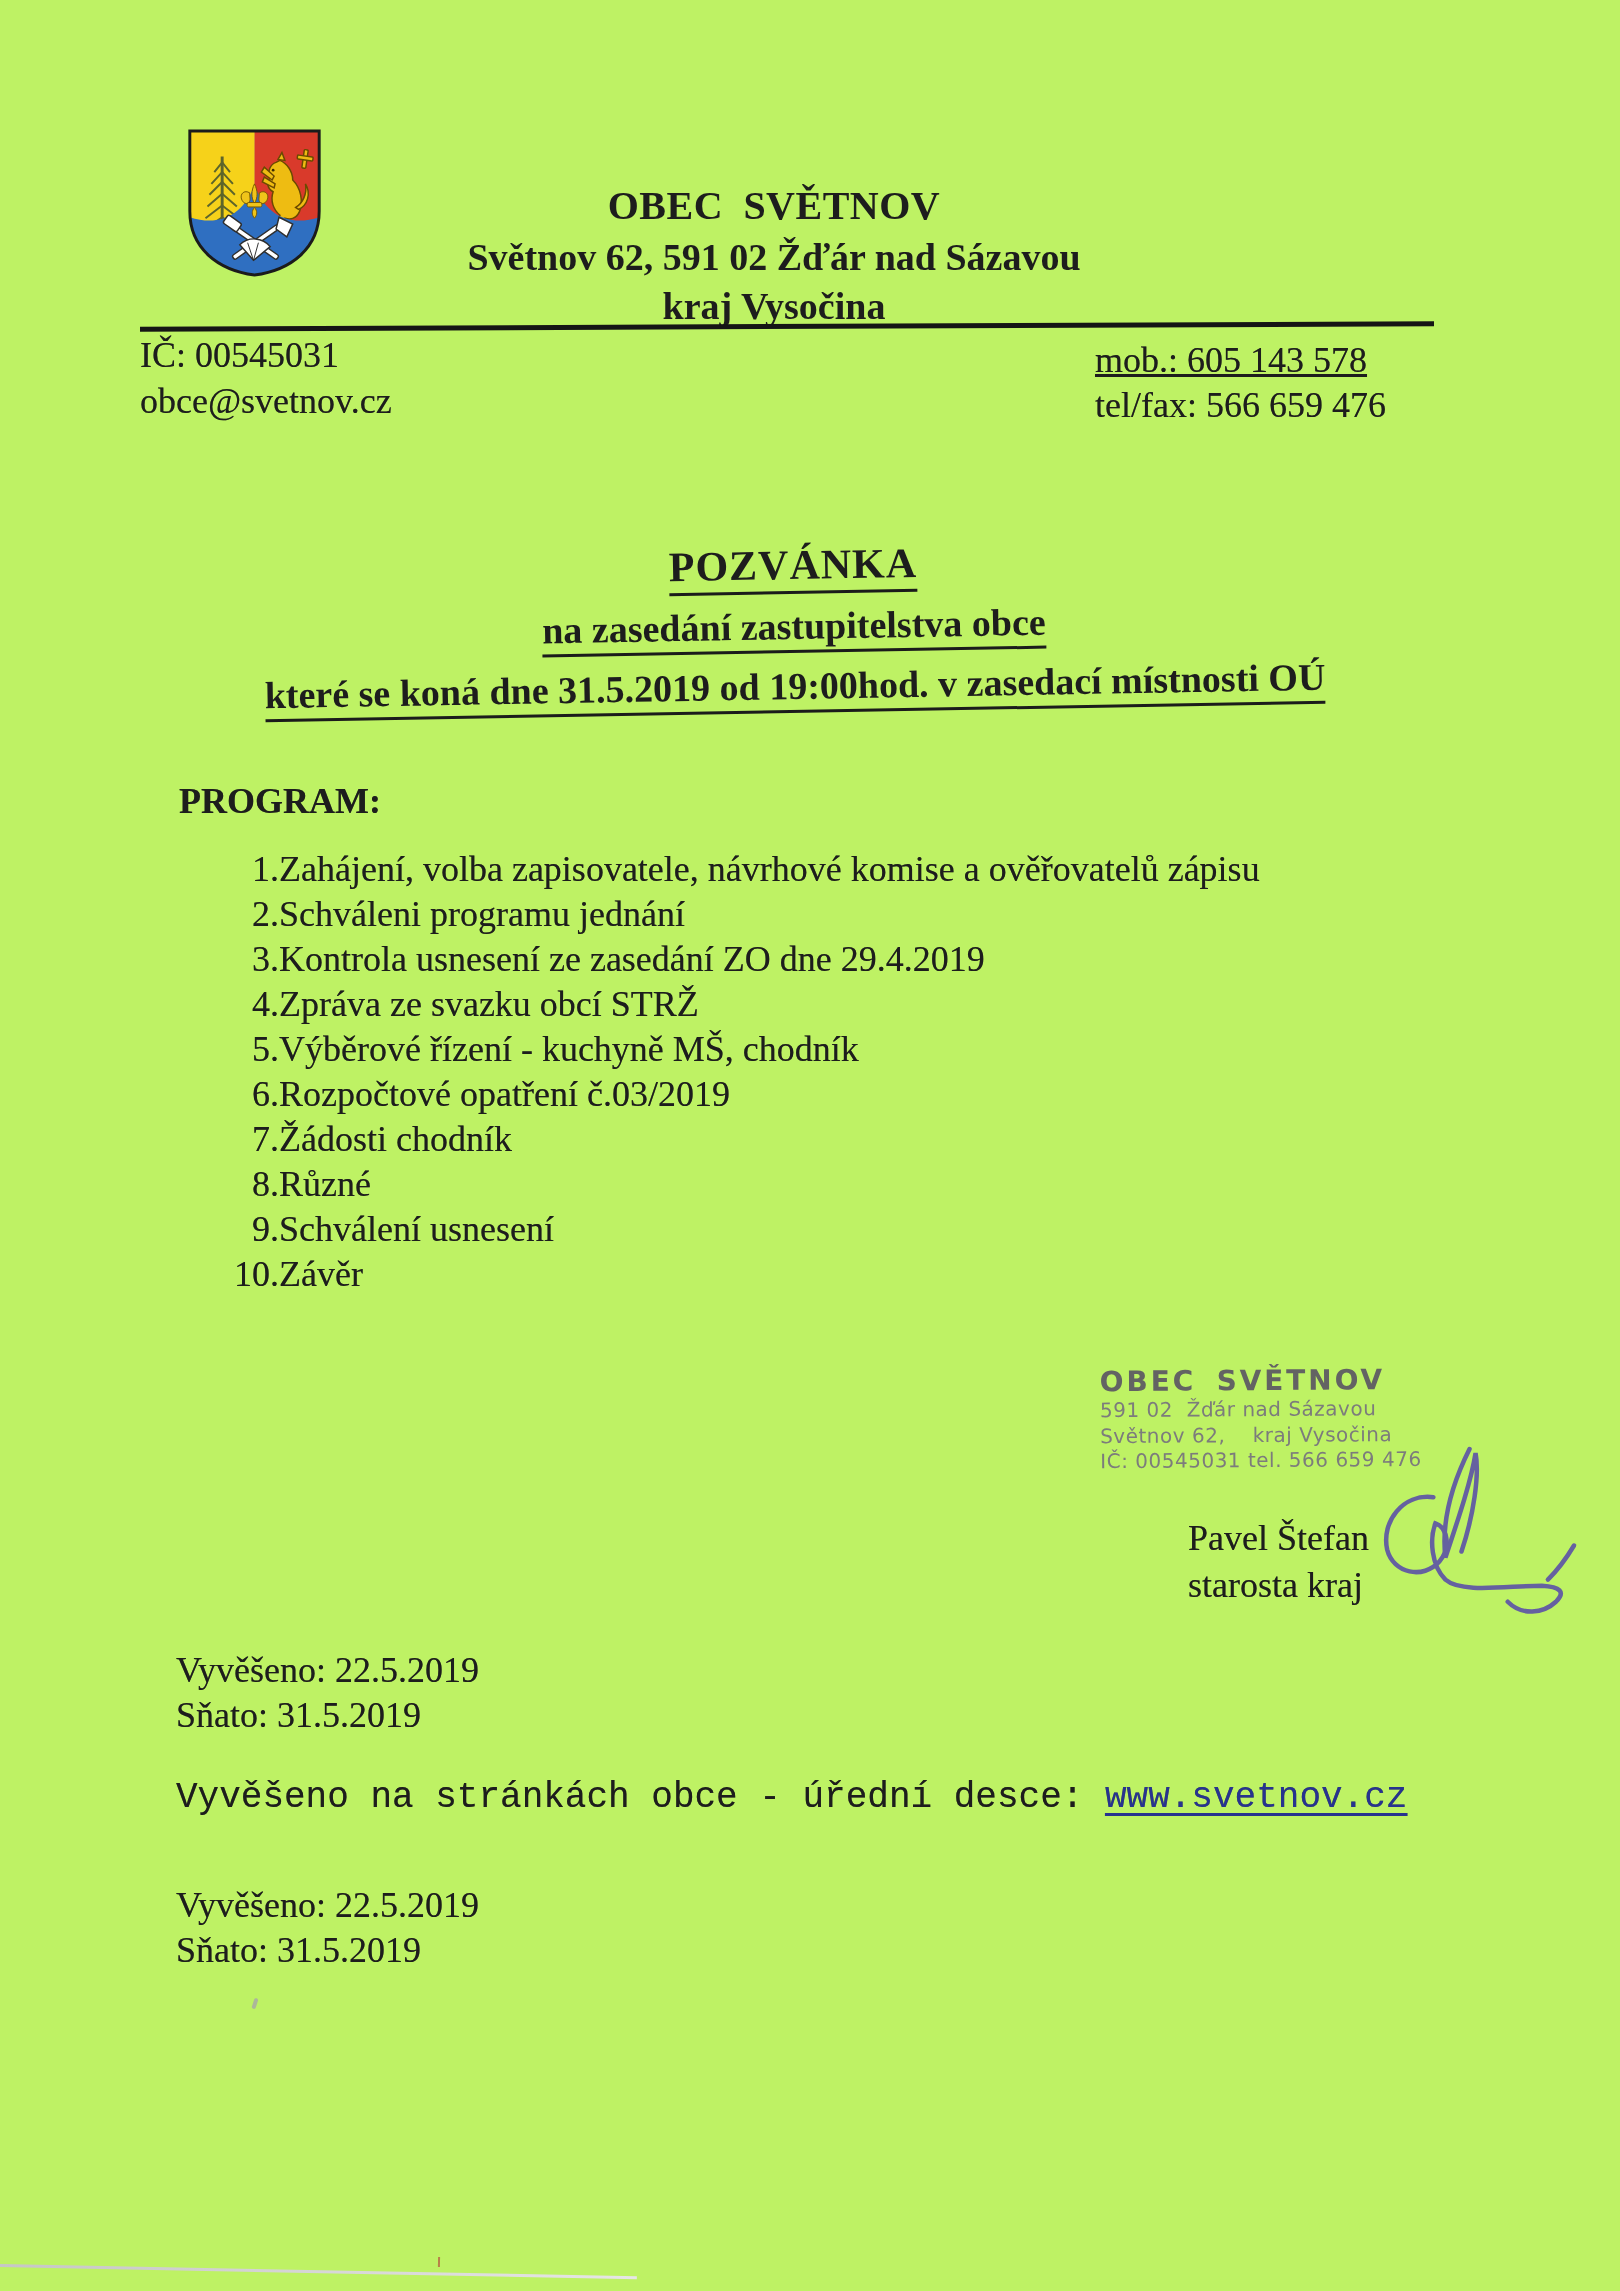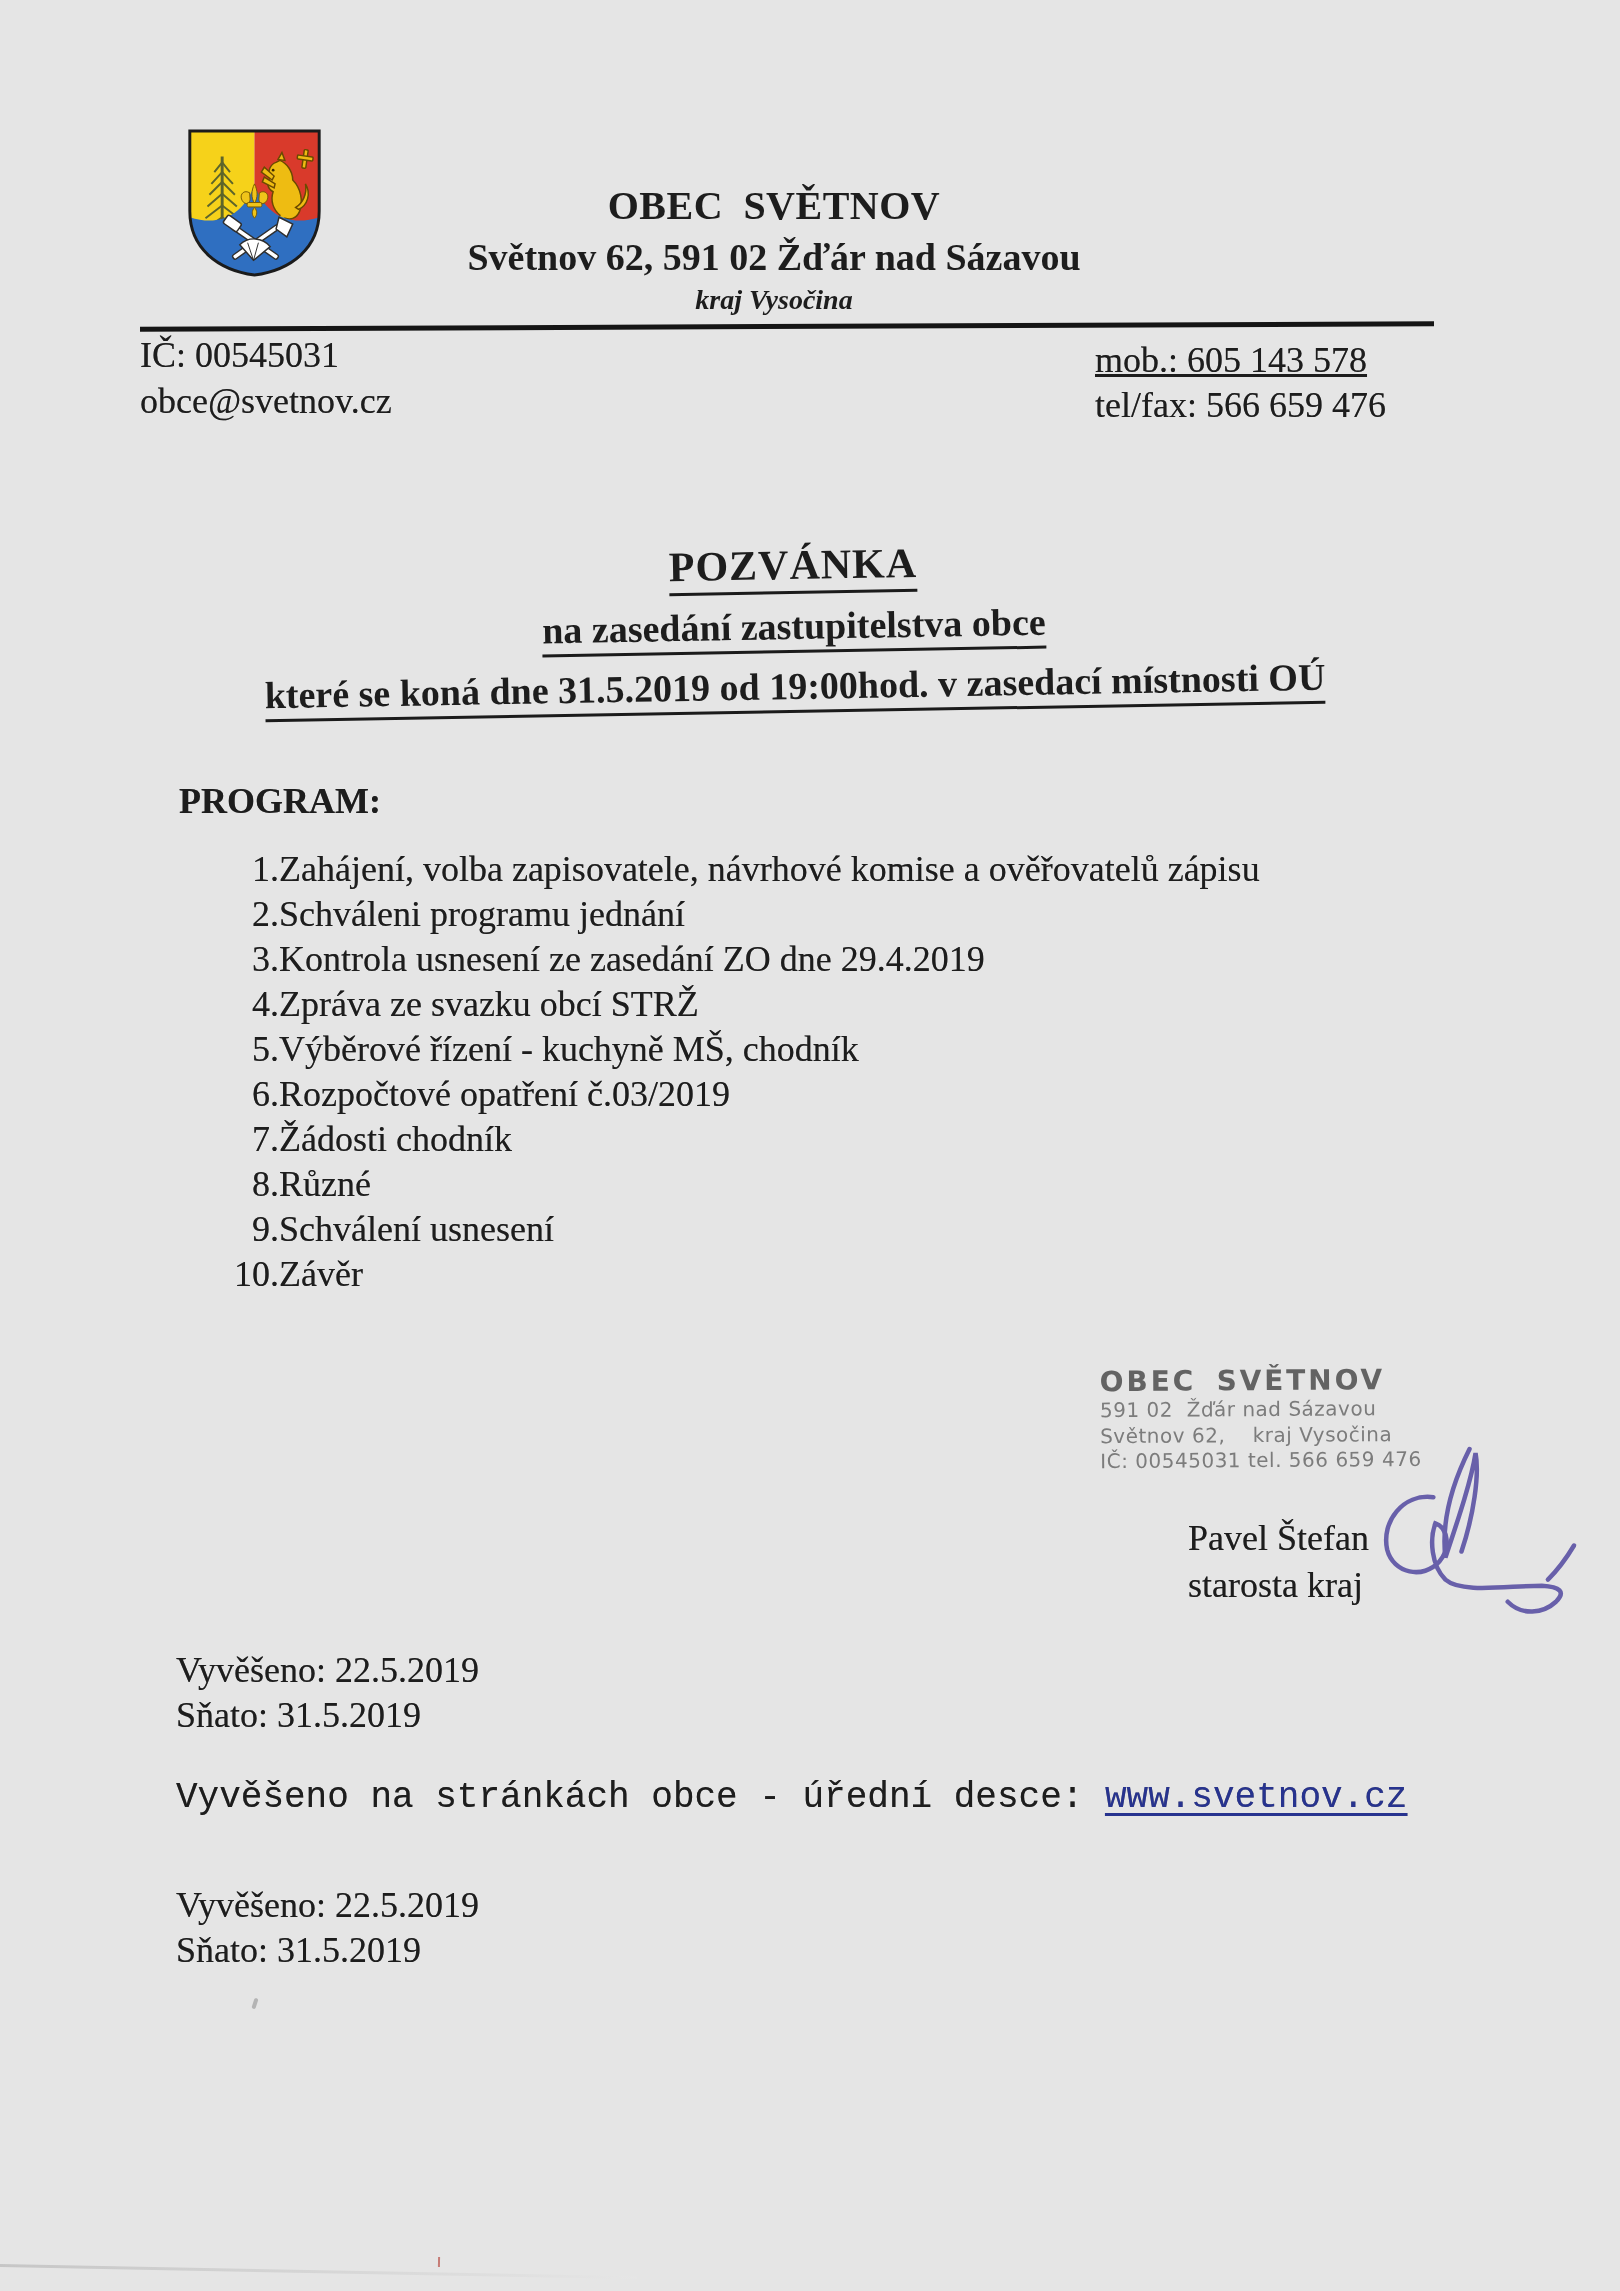--- a/index.html
+++ b/index.html
@@ -1,31 +1,31 @@
 <!DOCTYPE html>
 <html><head>
 <meta charset="utf-8">
 <style>
   html,body{margin:0;padding:0;background:#ffffff;}
   #page{
-    position:relative;width:1620px;height:2292px;background:#e5e5e5;overflow:hidden;
+    position:relative;width:1620px;height:2292px;background:#bef264;overflow:hidden;
     font-family:"Liberation Serif", serif;color:#1d1d1d;
   }
   .abs{position:absolute;}
   .txt{font-size:36px;line-height:1.15;text-shadow:0 0 0.5px rgba(20,20,20,.55);text-align:right;}
   .b{font-weight:bold;}
   .center{text-align:center;}
   .pre{white-space:pre;}
 
   
   #crest{left:181px;top:123px;width:147px;height:162px;}
   #head-block{left:333px;top:182px;width:882px;}
   #head-org{font-size:40px;font-weight:bold;word-spacing:9.8px;letter-spacing:0.5px;}
   #head-addr{font-size:38px;font-weight:bold;margin-top:5.9px;}
-  #head-region{font-size:28px;font-weight:bold;margin-top:4.9px;font-style:italic;}
+  #head-region{font-size:38px;font-weight:bold;margin-top:4.9px;}
   #rule{left:140px;top:324px;width:1294px;height:4.9px;background:#151515;transform:rotate(-.25deg);}
   #ic{left:140px;top:335px;}
   #email{left:140px;top:381px;}
   #mob{left:1095px;top:340px;text-decoration:underline;}
   #telfax{left:1095px;top:385px;}
 
   
   #title-block{left:98px;top:541px;width:1392px;transform:rotate(-1deg);}
   .tline{display:inline-block;border-bottom:3.9px solid #1b1b1b;padding-bottom:2px;}
   #title-1{font-size:42px;letter-spacing:1px;}

